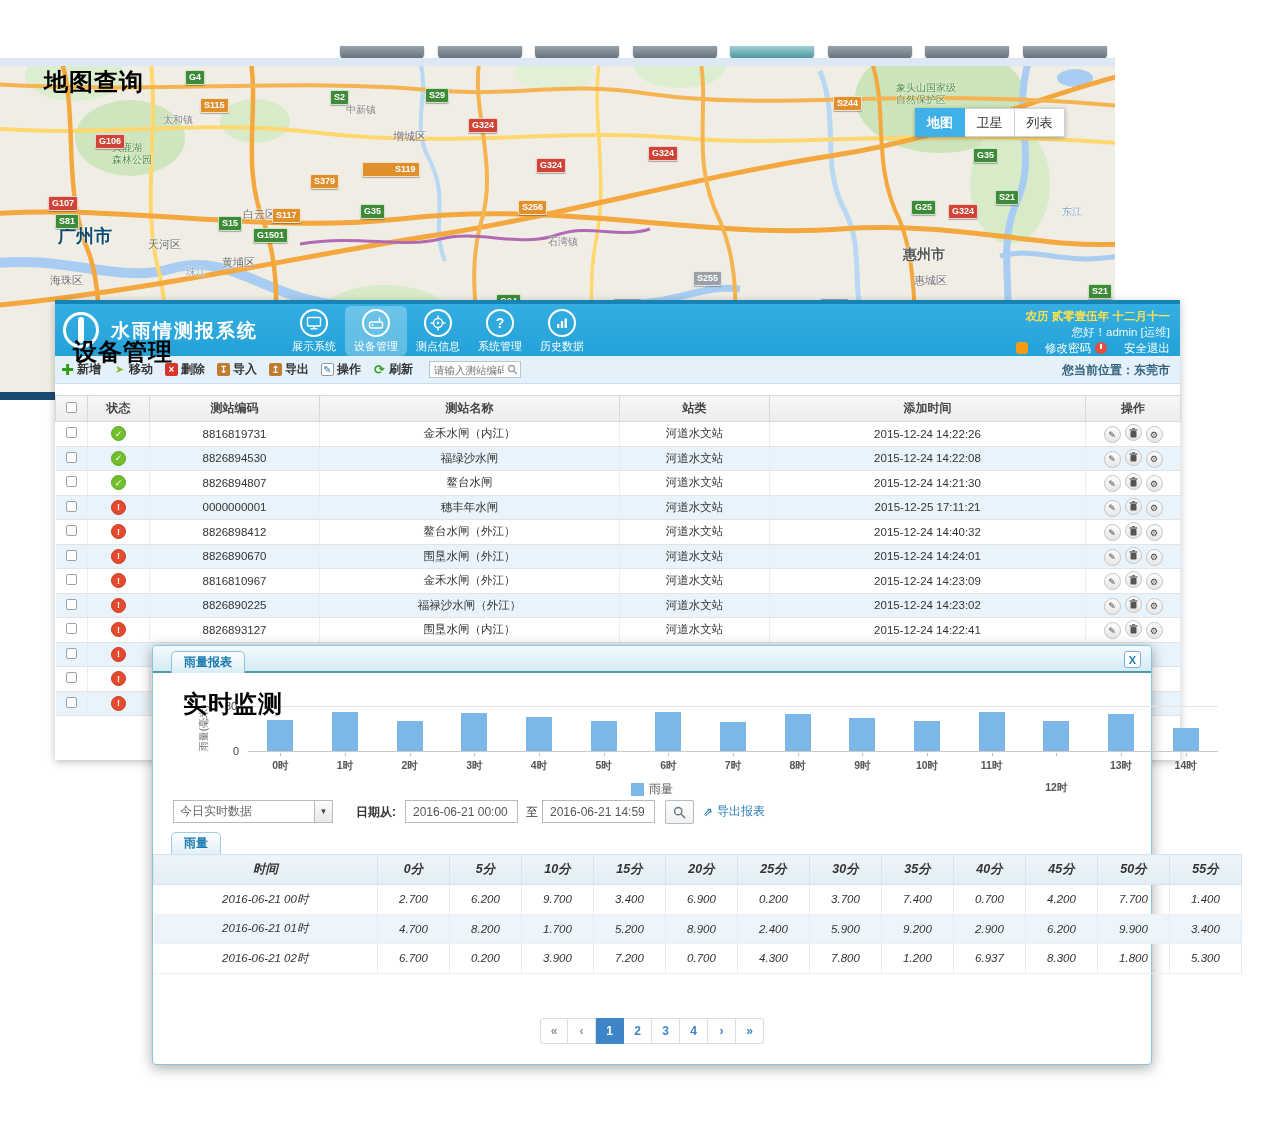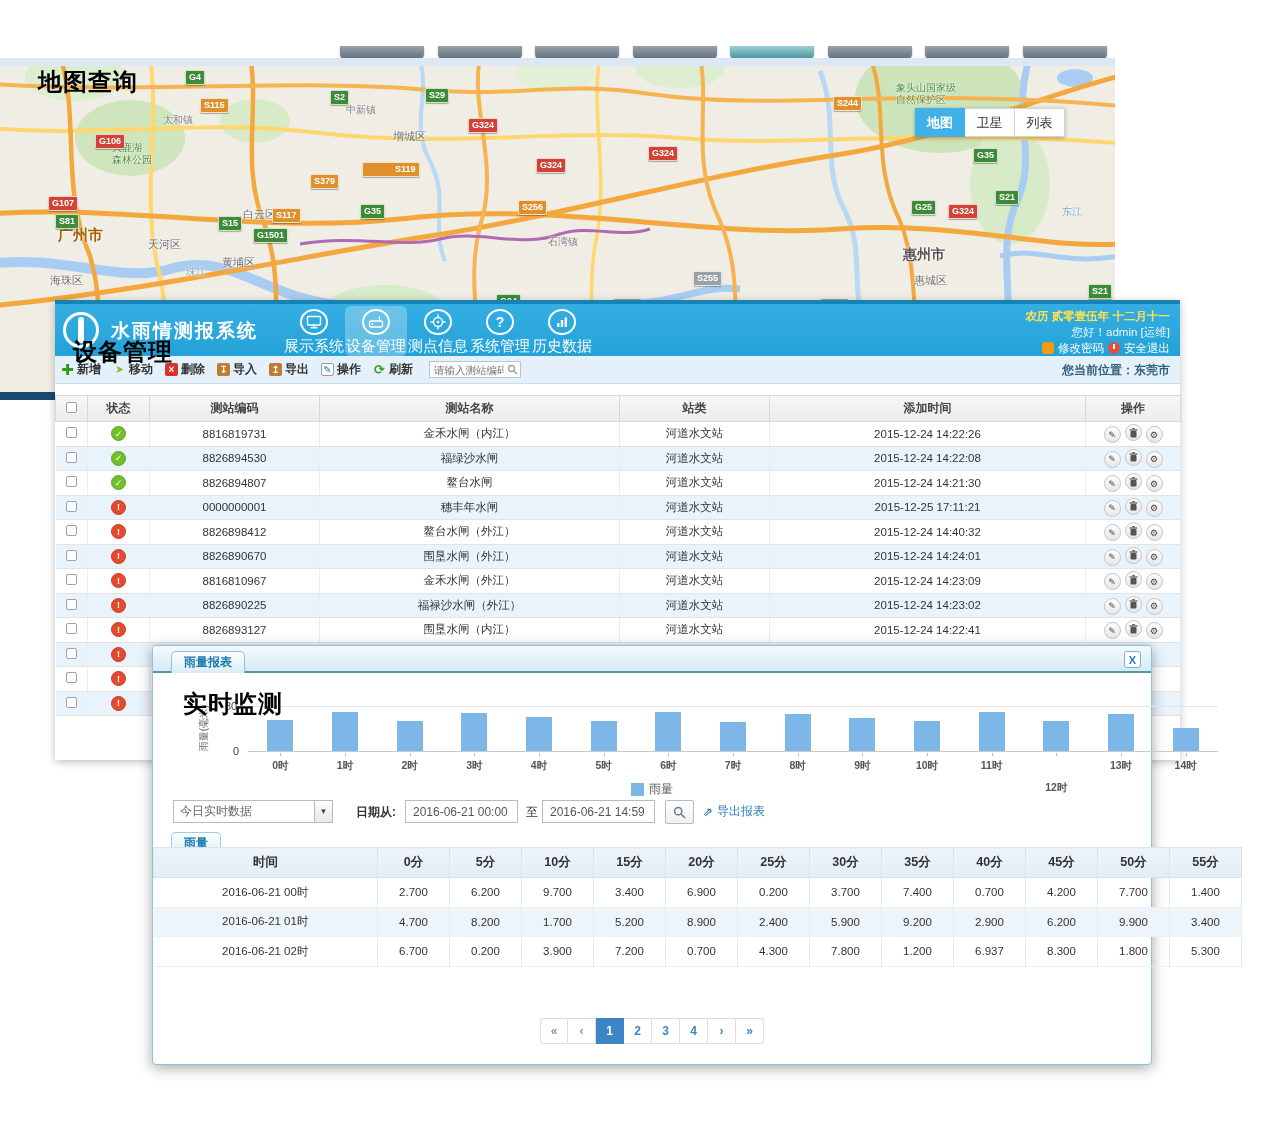--- a/index.html
+++ b/index.html
@@ -37,27 +37,27 @@
   #dev-logo { position:absolute; left:8px; top:8px; width:36px; height:36px; border:3px solid #fff;
               border-radius:50%; }
   #dev-logo i { position:absolute; left:12px; top:2px; width:6px; height:26px; background:#fff; border-radius:3px; }
   #dev-title { position:absolute; left:56px; top:14px; color:#fff; font-size:19px; font-weight:bold; letter-spacing:2px; }
   #dev-nav { position:absolute; left:228px; top:2px; display:flex; }
   .nav-item { width:62px; height:50px; display:flex; flex-direction:column; align-items:center; border-radius:6px;
               padding-top:3px; cursor:pointer; }
   .nav-item.active { background:rgba(255,255,255,.28); }
   .nav-circ { width:28px; height:28px; border:2px solid #fff; border-radius:50%;
               display:flex; align-items:center; justify-content:center; color:#fff; font-weight:bold; }
-  .nav-label { color:#fff; font-size:15px; margin-top:2px; white-space:nowrap; }
+  .nav-label { color:#fff; font-size:11px; margin-top:2px; white-space:nowrap; }
   #dev-user { position:absolute; right:10px; top:4px; text-align:right; font-size:11.5px; line-height:16px; }
   #lunar { color:#ffe14d; font-weight:bold; }
   #greeting { color:#eaf7ff; }
   #pwline { color:#fff; display:flex; justify-content:flex-end; align-items:center; gap:4px; }
   .key-ic { display:inline-block; width:12px; height:12px; background:#f39c12; border-radius:3px; }
-  .pw-link { color:#fff; cursor:pointer; }
+  .pw-link { color:#fff; cursor:pointer;margin-left:13px; }
   .off-ic { display:inline-block; width:12px; height:12px; background:#e74c3c; border-radius:50%; position:relative; }
   .off-ic i { position:absolute; left:5px; top:2px; width:2px; height:5px; background:#fff; }
 
   #dev-toolbar { position:relative; height:28px; background:#e4f1fa; border-bottom:1px solid #c9dfee;
                  display:flex; align-items:center; padding-left:6px; font-size:12px; color:#333; }
   .tbtn { display:flex; align-items:center; gap:3px; margin-right:12px; font-weight:bold; cursor:pointer; }
   .ticon { display:inline-flex; width:13px; height:13px; align-items:center; justify-content:center;
            font-size:10px; color:#fff; border-radius:2px; line-height:1; }
   .ti-add { color:#2e9c14; font-size:15px; font-weight:bold; }
   .ti-move { color:#8ab92d; font-size:11px; }
@@ -129,22 +129,22 @@
                 background:linear-gradient(#fff,#f0f0f0); display:flex; align-items:center; justify-content:center;
                 cursor:pointer; border-radius:2px; }
   #export { position:absolute; left:550px; top:5px; display:flex; align-items:center; gap:4px; color:#2a7db8;
             cursor:pointer; }
   #export .exp-ic { font-size:12px; font-weight:bold; }
 
   #sub-tab { position:absolute; left:18px; top:186px; height:22px; padding:0 12px; border:1px solid #9fcfe3;
              border-bottom:none; border-radius:5px 5px 0 0; background:linear-gradient(#fdfefe,#dff0f8);
              color:#1879ae; font-size:12px; font-weight:bold; display:flex; align-items:center; }
 
-  table.mon { position:absolute; left:0; top:201px; border-collapse:collapse; table-layout:fixed; width:1088px;
-              font-size:11.5px; color:#333; }
+  table.mon { position:absolute; left:0; top:208px; border-collapse:collapse; table-layout:fixed; width:1088px;
+              font-size:11.5px; color:#333;font-style:italic; }
   table.mon th { height:30px; background:linear-gradient(#eef5fa,#e2edf5); border:1px solid #d7e3ed;
                  font-size:12.5px; color:#333; }
   table.mon td { height:29.5px; border-right:1px solid #e3ecf2; border-bottom:1px solid #e9eff4; text-align:center; }
   table.mon tr.alt td { background:#eef5fa; }
 
   #pager { position:absolute; left:0; top:372px; width:100%; display:flex; justify-content:center; }
   .pg { width:28px; height:26px; border:1px solid #ddd; border-left:none; background:#fff; color:#3d85c6;
         font-size:12px; font-weight:bold; display:flex; align-items:center; justify-content:center; cursor:pointer; }
   .pg:first-child { border-left:1px solid #ddd; border-radius:3px 0 0 3px; }
   .pg:last-child { border-radius:0 3px 3px 0; }
@@ -197,21 +197,21 @@
         <path d="M -10,240 C 150,225 300,190 430,170 C 560,150 700,110 830,90 C 950,72 1040,30 1120,10" stroke="#f3a73d" stroke-width="5" fill="none"></path>
         <path d="M 60,-10 C 80,50 60,120 90,190 C 105,240 95,280 100,326" stroke="#f3a73d" stroke-width="4.5" fill="none"></path>
         <path d="M 250,-10 C 260,45 240,100 265,160 C 285,220 270,270 280,326" stroke="#f3a73d" stroke-width="4.5" fill="none"></path>
         <path d="M 480,-10 C 470,45 500,100 480,160 C 465,220 485,270 475,326" stroke="#f5b451" stroke-width="4" fill="none"></path>
         <path d="M 700,-10 C 710,45 690,95 720,155 C 745,215 730,265 740,326" stroke="#f5b451" stroke-width="4" fill="none"></path>
         <path d="M 870,-10 C 890,45 870,95 900,155 C 920,205 910,265 925,326" stroke="#f3a73d" stroke-width="4" fill="none"></path>
         <path d="M -10,18 C 150,28 300,12 430,24 C 520,32 560,14 650,28 C 780,46 900,20 1120,40" stroke="#f5b451" stroke-width="4" fill="none"></path>
         <path d="M 300,178 C 360,168 400,183 440,173 C 480,163 520,183 560,168 C 590,158 620,173 650,163" stroke="#b06ab3" stroke-width="3" fill="none"></path>
       </svg>
       <div id="map-labels">
-          <div class="map-label" style="left: 58px; top: 160px; font-size: 15px; color: #a16207; font-weight: bold;">广州市</div>
+          <div class="map-label" style="left: 58px; top: 160px; font-size: 18px; color: #0c4a6e; font-weight: bold;">广州市</div>
           <div class="map-label" style="left: 903px; top: 180px; font-size: 14px; color: rgb(85, 85, 85); font-weight: bold;">惠州市</div>
           <div class="map-label" style="left: 243px; top: 142px; font-size: 11px; color: rgb(107, 107, 107);">白云区</div>
           <div class="map-label" style="left: 148px; top: 172px; font-size: 11px; color: rgb(107, 107, 107);">天河区</div>
           <div class="map-label" style="left: 50px; top: 208px; font-size: 11px; color: rgb(107, 107, 107);">海珠区</div>
           <div class="map-label" style="left: 222px; top: 190px; font-size: 11px; color: rgb(107, 107, 107);">黄埔区</div>
           <div class="map-label" style="left: 393px; top: 64px; font-size: 11px; color: rgb(107, 107, 107);">增城区</div>
           <div class="map-label" style="left: 914px; top: 208px; font-size: 11px; color: rgb(107, 107, 107);">惠城区</div>
           <div class="map-label" style="left: 346px; top: 38px; font-size: 10px; color: rgb(125, 125, 125);">中新镇</div>
           <div class="map-label" style="left: 163px; top: 48px; font-size: 10px; color: rgb(125, 125, 125);">太和镇</div>
           <div class="map-label" style="left: 548px; top: 170px; font-size: 10px; color: rgb(125, 125, 125);">石湾镇</div>
@@ -726,16 +726,16 @@
         <div class="pg gray">‹</div>
         <div class="pg active">1</div>
         <div class="pg">2</div>
         <div class="pg">3</div>
         <div class="pg">4</div>
         <div class="pg">›</div>
         <div class="pg">»</div>
       </div>
   </div>
 
-  <div class="anno" style="left:38px; top:66px;">地图查询</div>
+  <div class="anno" style="left:44px; top:66px;">地图查询</div>
   <div class="anno" style="left:73px; top:336px;">设备管理</div>
   <div class="anno" style="left:183px; top:688px;">实时监测</div>
 </div>
 
 </body></html>

